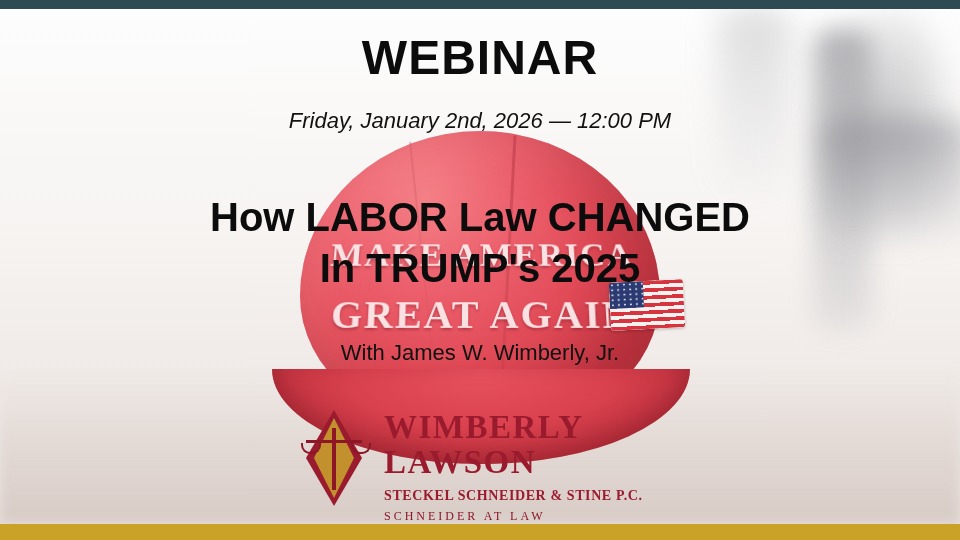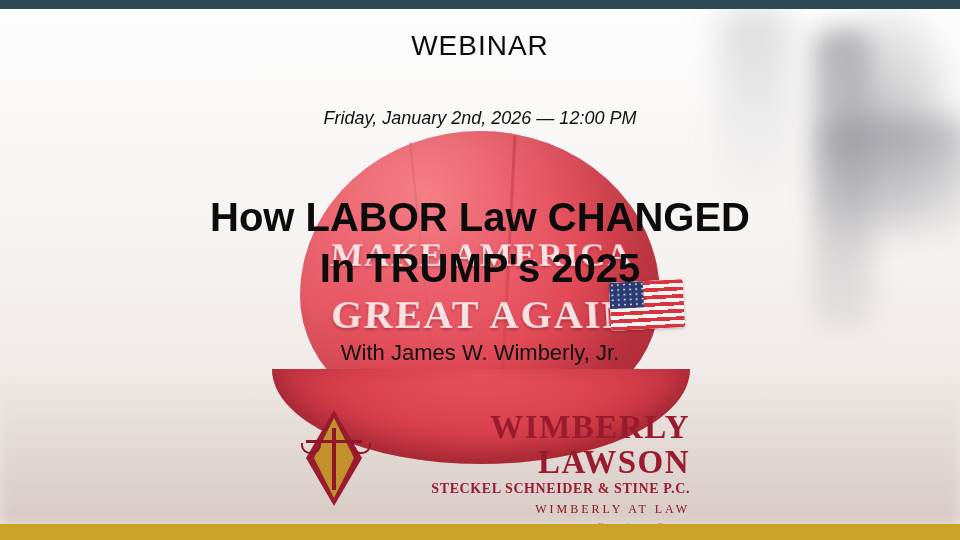--- a/index.html
+++ b/index.html
@@ -220,32 +220,32 @@
   .content {
     position: absolute;
     inset: 0;
   }
   .webinar-title {
     position: absolute;
     top: 30px;
     left: 0;
     width: 960px;
     text-align: center;
-    font-size: 28px;
-    font-weight: normal;
+    font-size: 48px;
+    font-weight: bold;
     letter-spacing: 1px;
     color: #0c0c0c;
   }
   .date-line {
     position: absolute;
     top: 108px;
     left: 0;
     width: 960px;
     text-align: center;
-    font-size: 18px;
+    font-size: 22px;
     font-style: italic;
     color: #111111;
   }
   .headline {
     position: absolute;
     top: 192px;
     left: 0;
     width: 960px;
     text-align: center;
     font-size: 40px;
@@ -324,36 +324,36 @@
     border-top: none;
     border-radius: 0 0 9px 9px;
   }
   .mark-pan-l { left: 19px; }
   .mark-pan-r { left: 69px; }
   .logo-text {
     position: absolute;
     left: 112px;
     top: 6px;
     width: 306px;
-    text-align: right;
+    text-align: left;
     color: #9b1b2e;
   }
   .logo-name {
     font-family: "Liberation Serif", serif;
     font-size: 33px;
     font-weight: bold;
     letter-spacing: 1.5px;
     line-height: 1.05;
   }
   .logo-sub {
     font-family: "Liberation Serif", serif;
     font-size: 14px;
     font-weight: bold;
     letter-spacing: 0.6px;
-    margin-top: 2px;
+    margin-top: 9px;
   }
   .logo-sub2 {
     font-family: "Liberation Serif", serif;
     font-size: 12px;
     letter-spacing: 3px;
     margin-top: 5px;
     color: #8d1627;
   }
   .logo-tag {
     font-family: "Liberation Serif", serif;
@@ -412,20 +412,20 @@
         <div class="mark-diamond"></div>
         <div class="mark-diamond-inner"></div>
         <div class="mark-scale-post"></div>
         <div class="mark-scale-beam"></div>
         <div class="mark-pan-l"></div>
         <div class="mark-pan-r"></div>
       </div>
       <div class="logo-text">
         <div class="logo-name">WIMBERLY LAWSON</div>
         <div class="logo-sub">STECKEL SCHNEIDER &amp; STINE P.C.</div>
-        <div class="logo-sub2">WIMBERLY AT LAW</div>
+        <div class="logo-sub2">SCHNEIDER AT LAW</div>
         <div class="logo-tag">Experience Counts</div>
       </div>
     </div>
   </div>
 
   <div class="bottom-bar"></div>
 </div>
 
 </body></html>

